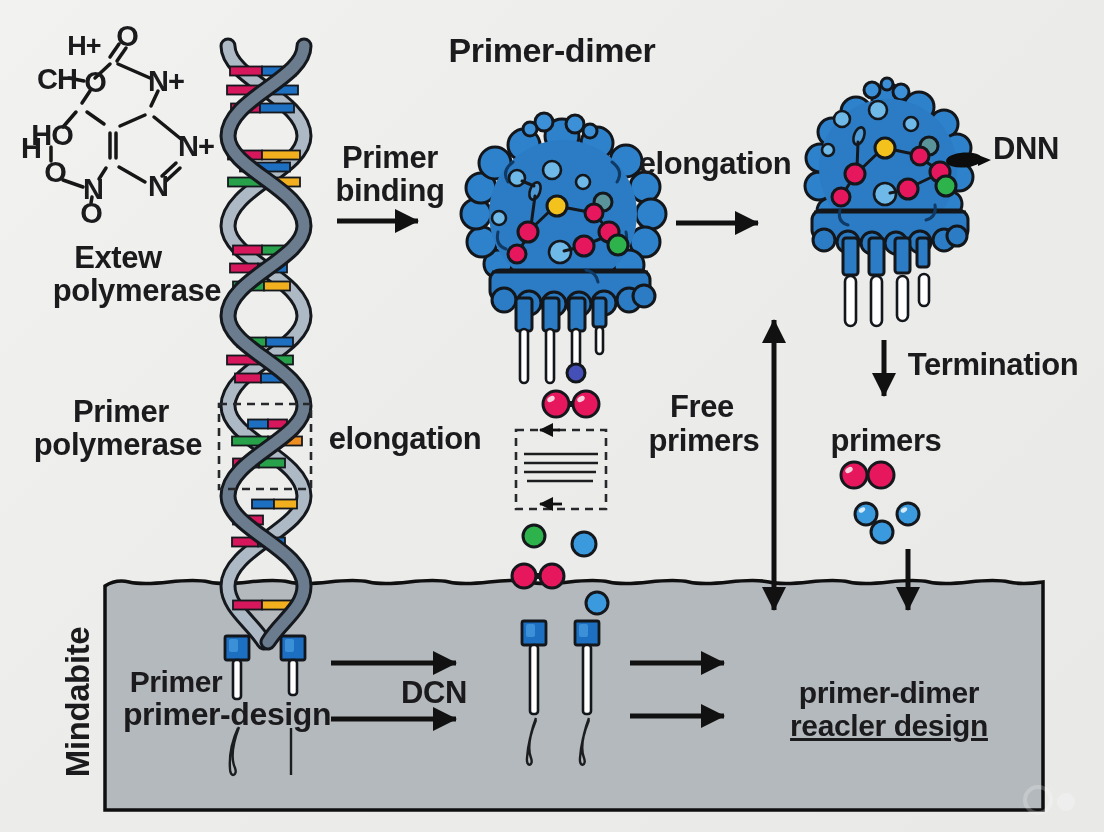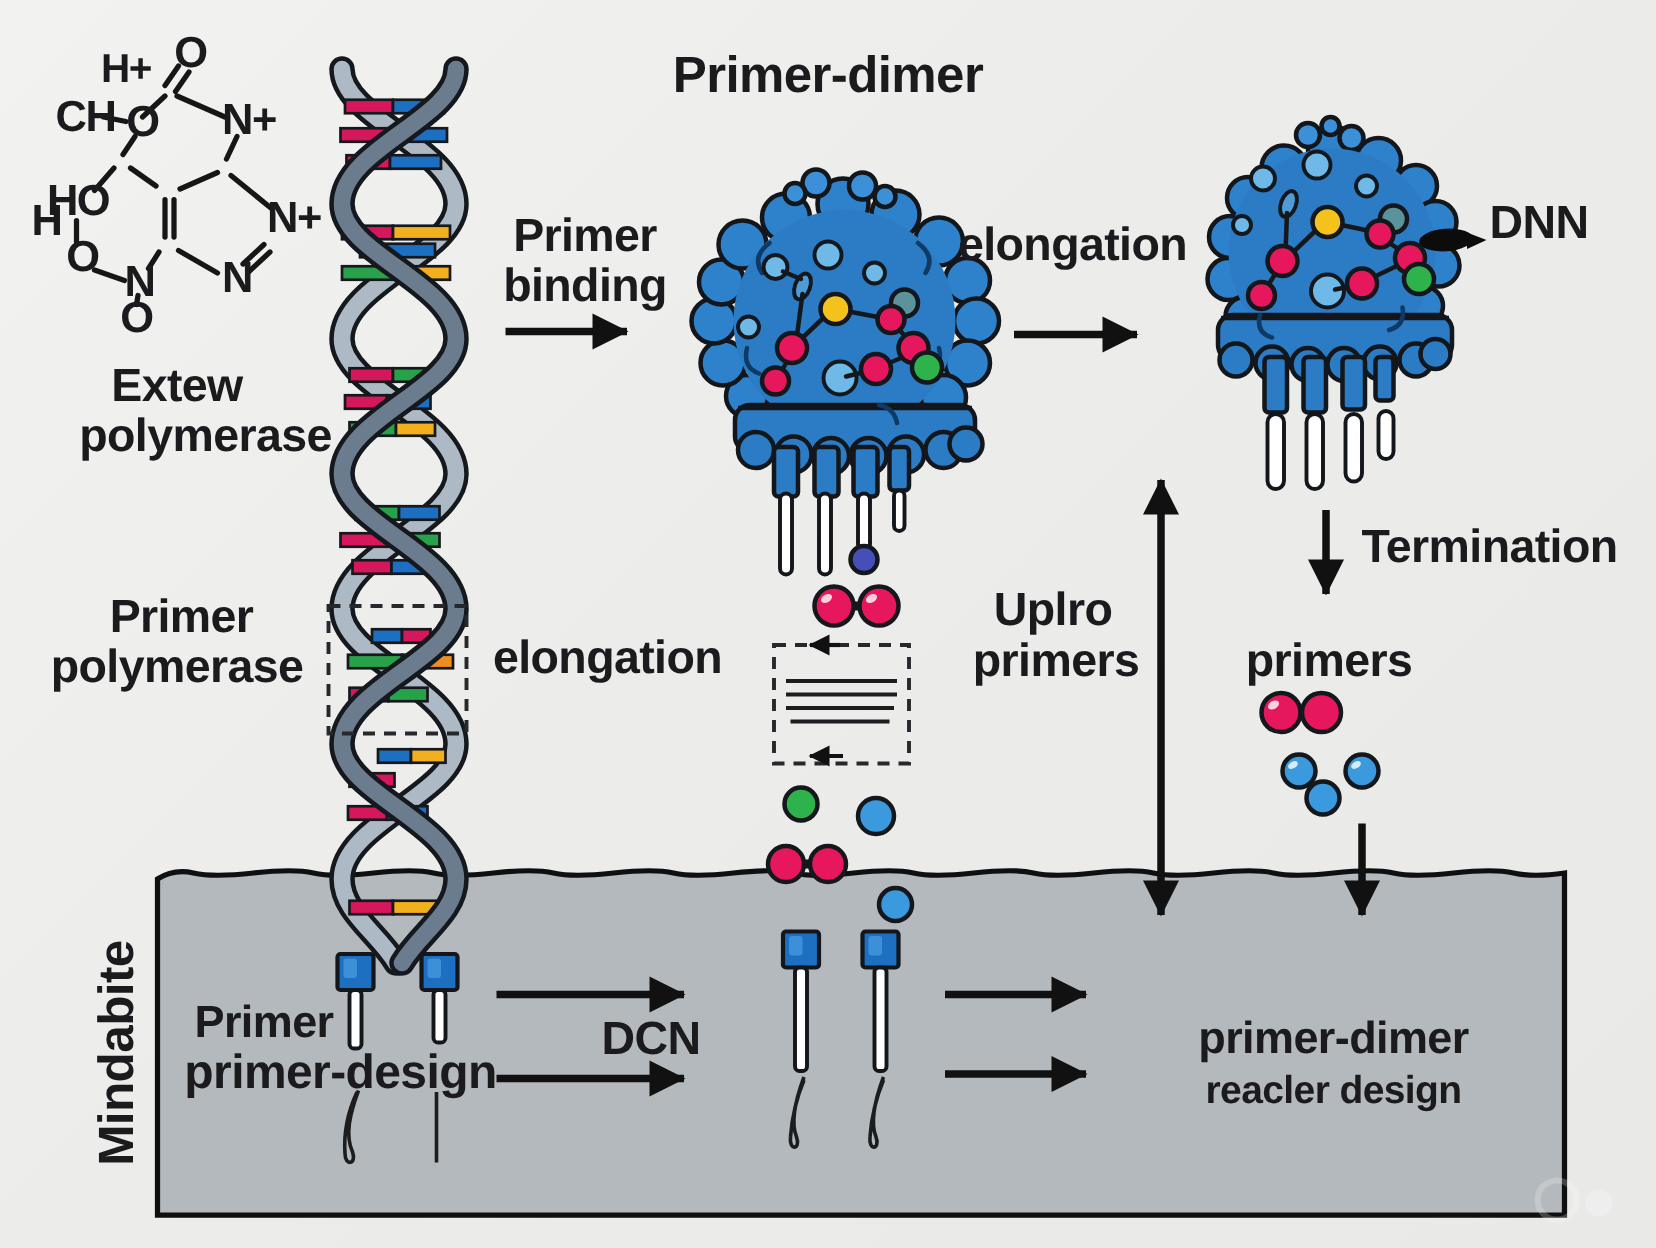--- a/index.html
+++ b/index.html
@@ -380,33 +380,33 @@
 
 <div class="lbl" style="left:552px;top:50px;font-size:34px;">Primer-dimer</div>
 
 <div class="lbl" style="left:390px;top:157px;font-size:31px;">Primer</div>
 <div class="lbl" style="left:390px;top:190px;font-size:31px;">binding</div>
 
 <div class="lbl" style="left:715px;top:163px;font-size:31px;">elongation</div>
 <div class="lbl" style="left:1026px;top:148px;font-size:31px;">DNN</div>
 <div class="lbl" style="left:993px;top:364px;font-size:31px;">Termination</div>
 
-<div class="lbl" style="left:702px;top:406px;font-size:31px;">Uplro</div>
+<div class="lbl" style="left:702px;top:406px;font-size:31px;">Free</div>
 <div class="lbl" style="left:704px;top:440px;font-size:31px;">primers</div>
 
 <div class="lbl" style="left:886px;top:440px;font-size:31px;">primers</div>
 
 <div class="lbl" style="left:121px;top:411px;font-size:31px;">Primer</div>
 <div class="lbl" style="left:118px;top:444px;font-size:31px;">polymerase</div>
 
 <div class="lbl" style="left:405px;top:438px;font-size:31px;">elongation</div>
 
 <div class="lbl rot" style="left:77px;top:702px;font-size:33px;">Mindabite</div>
 
 <div class="lbl" style="left:176px;top:682px;font-size:30px;">Primer</div>
 <div class="lbl" style="left:227px;top:714px;font-size:32px;">primer-design</div>
 
 <div class="lbl" style="left:434px;top:692px;font-size:31px;">DCN</div>
 
 <div class="lbl" style="left:889px;top:693px;font-size:30px;">primer-dimer</div>
-<div class="lbl" style="left:889px;top:726px;font-size:26px;">reacler design</div>
+<div class="lbl" style="left:889px;top:726px;font-size:30px;text-decoration:underline;">reacler design</div>
 
 </div>
 
 </body></html>

